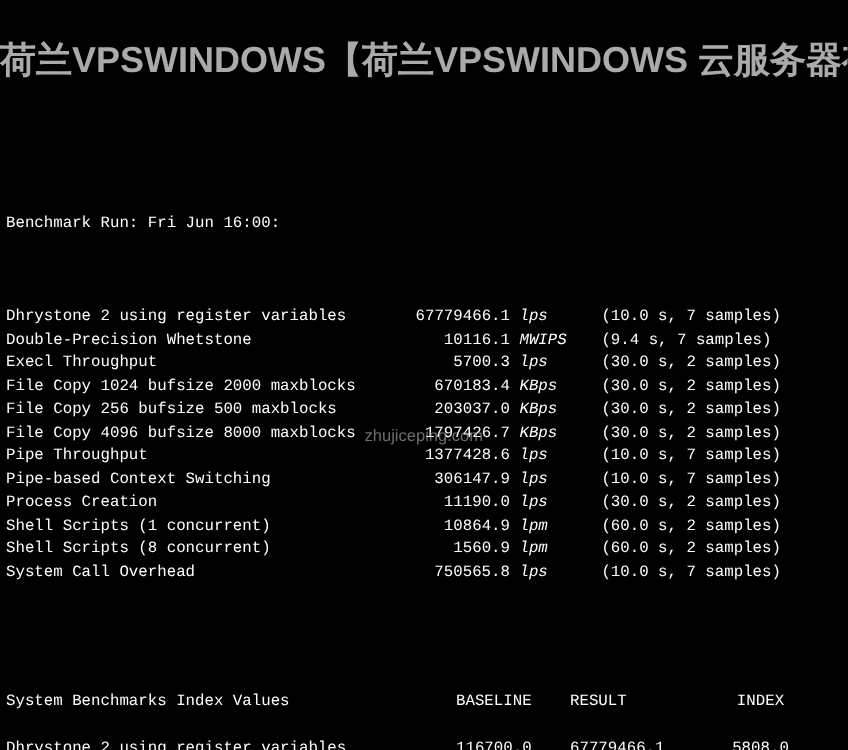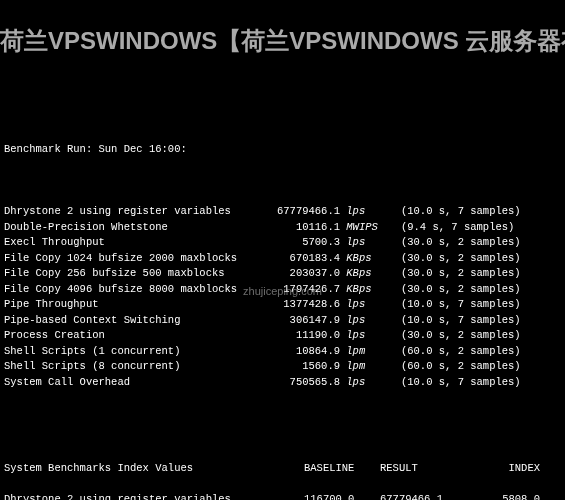--- a/index.html
+++ b/index.html
@@ -44,32 +44,32 @@
       pointer-events: none;
     }
     .line { height: 15.5px; }
     .c1 { display: inline-block; width: 240px; }
     .c2 { display: inline-block; width: 96px; text-align: right; }
     .c3 { display: inline-block; width: 42px; font-style: italic; }
     .c4 { display: inline-block; }
     .b1 { display: inline-block; width: 300px; margin-top: 16px; }
     .b2 { display: inline-block; width: 76px; }
     .b3 { display: inline-block; width: 94px; }
-    .b4 { display: inline-block; width: 66px; text-align: right; margin-top: 24px; }
+    .b4 { display: inline-block; width: 66px; text-align: center; margin-top: 24px; }
   </style>
 </head>
 <body>
 
 
 
 <div class="title-chinese">荷兰VPSWINDOWS【荷兰VPSWINDOWS 云服务器有什么优势？】</div>
 <div class="watermark">zhujiceping.com</div>
 
 <div class="content">
-<div class="line">Benchmark Run: Sun Dec 16:00:</div>
+<div class="line">Benchmark Run: Fri Jun 16:00:</div>
 <div class="line"></div>
 <div id="bench-rows"><div class="line"><span class="c1">Dhrystone 2 using register variables</span><span class="c2">67779466.1</span> <span class="c3">lps</span>  <span class="c4">(10.0 s, 7 samples)</span></div><div class="line"><span class="c1">Double-Precision Whetstone</span><span class="c2">10116.1</span> <span class="c3">MWIPS</span>  <span class="c4">(9.4 s, 7 samples)</span></div><div class="line"><span class="c1">Execl Throughput</span><span class="c2">5700.3</span> <span class="c3">lps</span>  <span class="c4">(30.0 s, 2 samples)</span></div><div class="line"><span class="c1">File Copy 1024 bufsize 2000 maxblocks</span><span class="c2">670183.4</span> <span class="c3">KBps</span>  <span class="c4">(30.0 s, 2 samples)</span></div><div class="line"><span class="c1">File Copy 256 bufsize 500 maxblocks</span><span class="c2">203037.0</span> <span class="c3">KBps</span>  <span class="c4">(30.0 s, 2 samples)</span></div><div class="line"><span class="c1">File Copy 4096 bufsize 8000 maxblocks</span><span class="c2">1797426.7</span> <span class="c3">KBps</span>  <span class="c4">(30.0 s, 2 samples)</span></div><div class="line"><span class="c1">Pipe Throughput</span><span class="c2">1377428.6</span> <span class="c3">lps</span>  <span class="c4">(10.0 s, 7 samples)</span></div><div class="line"><span class="c1">Pipe-based Context Switching</span><span class="c2">306147.9</span> <span class="c3">lps</span>  <span class="c4">(10.0 s, 7 samples)</span></div><div class="line"><span class="c1">Process Creation</span><span class="c2">11190.0</span> <span class="c3">lps</span>  <span class="c4">(30.0 s, 2 samples)</span></div><div class="line"><span class="c1">Shell Scripts (1 concurrent)</span><span class="c2">10864.9</span> <span class="c3">lpm</span>  <span class="c4">(60.0 s, 2 samples)</span></div><div class="line"><span class="c1">Shell Scripts (8 concurrent)</span><span class="c2">1560.9</span> <span class="c3">lpm</span>  <span class="c4">(60.0 s, 2 samples)</span></div><div class="line"><span class="c1">System Call Overhead</span><span class="c2">750565.8</span> <span class="c3">lps</span>  <span class="c4">(10.0 s, 7 samples)</span></div></div>
 <div class="line"></div>
 <div class="line"><span class="b1">System Benchmarks Index Values</span><span class="b2">BASELINE</span><span class="b3">RESULT</span><span class="b4">INDEX</span></div>
 <div id="idx-rows"><div class="line"><span class="b1">Dhrystone 2 using register variables</span><span class="b2">116700.0</span><span class="b3">67779466.1</span><span class="b4">5808.0</span></div></div>
 
 
 </div>
 
 

